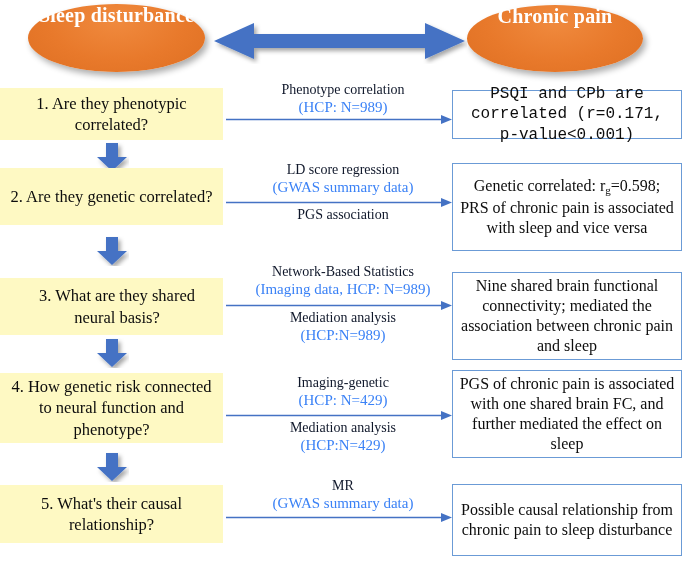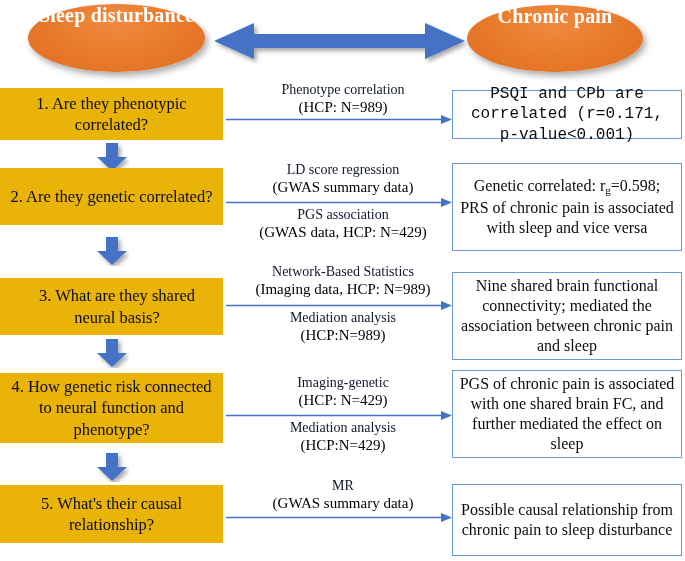--- a/index.html
+++ b/index.html
@@ -28,21 +28,21 @@
   #ell-left{left:28px;top:4px;width:177px;height:68px;}
   #ell-right{left:467px;top:5px;width:176px;height:67px;}
 
   
   #dbl-arrow{position:absolute;left:212px;top:18px;width:255px;height:46px;}
 
   
   .qbox{
     position:absolute;
     left:0px;width:223px;
-    background:#eab308;
+    background:#fef9c3;
     display:flex;align-items:center;justify-content:center;
     text-align:center;
     color:#0d0d0d;
     font-size:16.5px;
     line-height:1.28;
     padding:0 6px;
     box-sizing:border-box;
   }
 
   
@@ -57,21 +57,21 @@
   }
   .mname{
     display:block;
     font-size:14px;
     color:#0f172a;
     white-space:nowrap;
   }
   .msrc{
     display:block;
     font-size:15px;
-    color:#000000;
+    color:#3b82f6;
     white-space:nowrap;
   }
 
   
   .hconn{position:absolute;height:11px;}
 
   
   .rbox{
     position:absolute;
     border:1.2px solid #6B9BD6;
@@ -139,21 +139,20 @@
     <span class="msrc">(GWAS summary data)</span>
   </div>
 
   <svg class="hconn" style="left:226px;top:197px;width:226px;" viewBox="0 0 226 11" preserveAspectRatio="none">
     <line x1="0" y1="5.5" x2="217" y2="5.5" stroke="#4472C4" stroke-width="1.4"></line>
     <polygon points="226,5.5 215,1 215,10" fill="#4472C4"></polygon>
   </svg>
 
   <div class="mlabel" style="left:228px;top:207px;">
     <span class="mname">PGS association</span>
-    <span class="msrc">(GWAS data, HCP: N=429)</span>
   </div>
 
   <div class="rbox" style="left:452px;top:163px;width:230px;height:88px;">
     <span><span>Genetic correlated: r</span><sub>g</sub><span>=0.598; PRS of chronic pain is associated with sleep and vice versa</span></span>
   </div>
 
   <svg class="dnarrow" style="top:236px;" viewBox="0 0 34 30">
     <polygon filter="url(#sh)" fill="#4472C4" points="11,1 23,1 23,15 32,15 17,29 2,15 11,15"></polygon>
   </svg>
 

